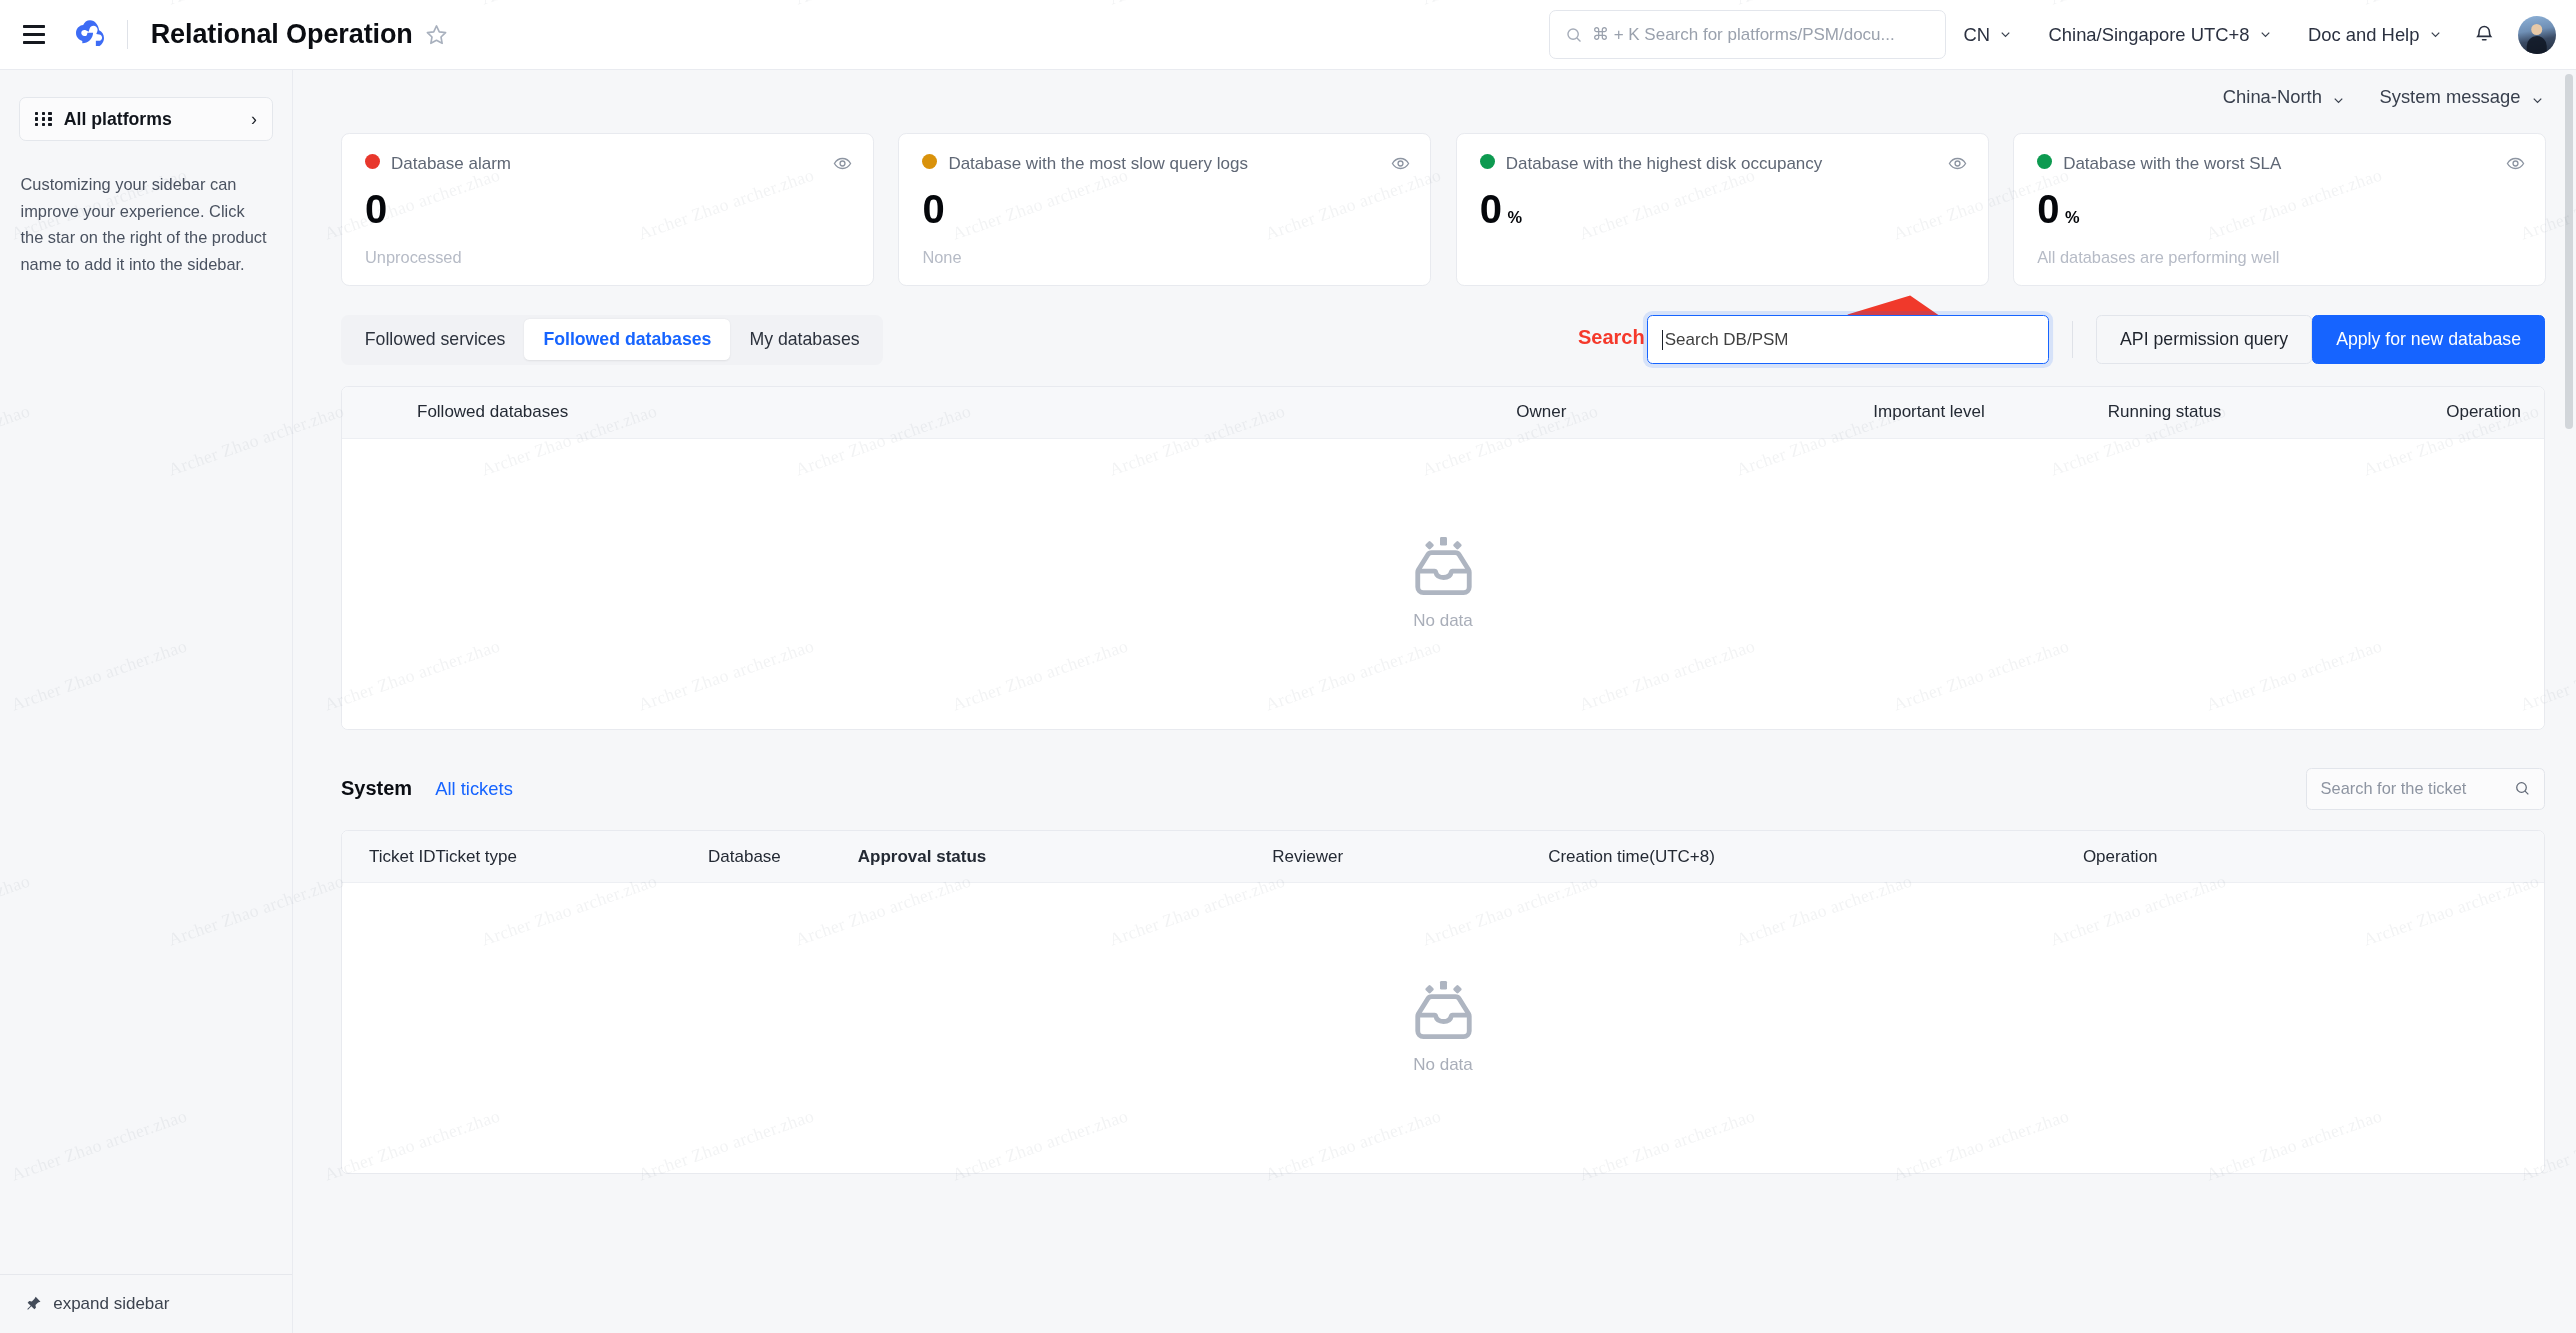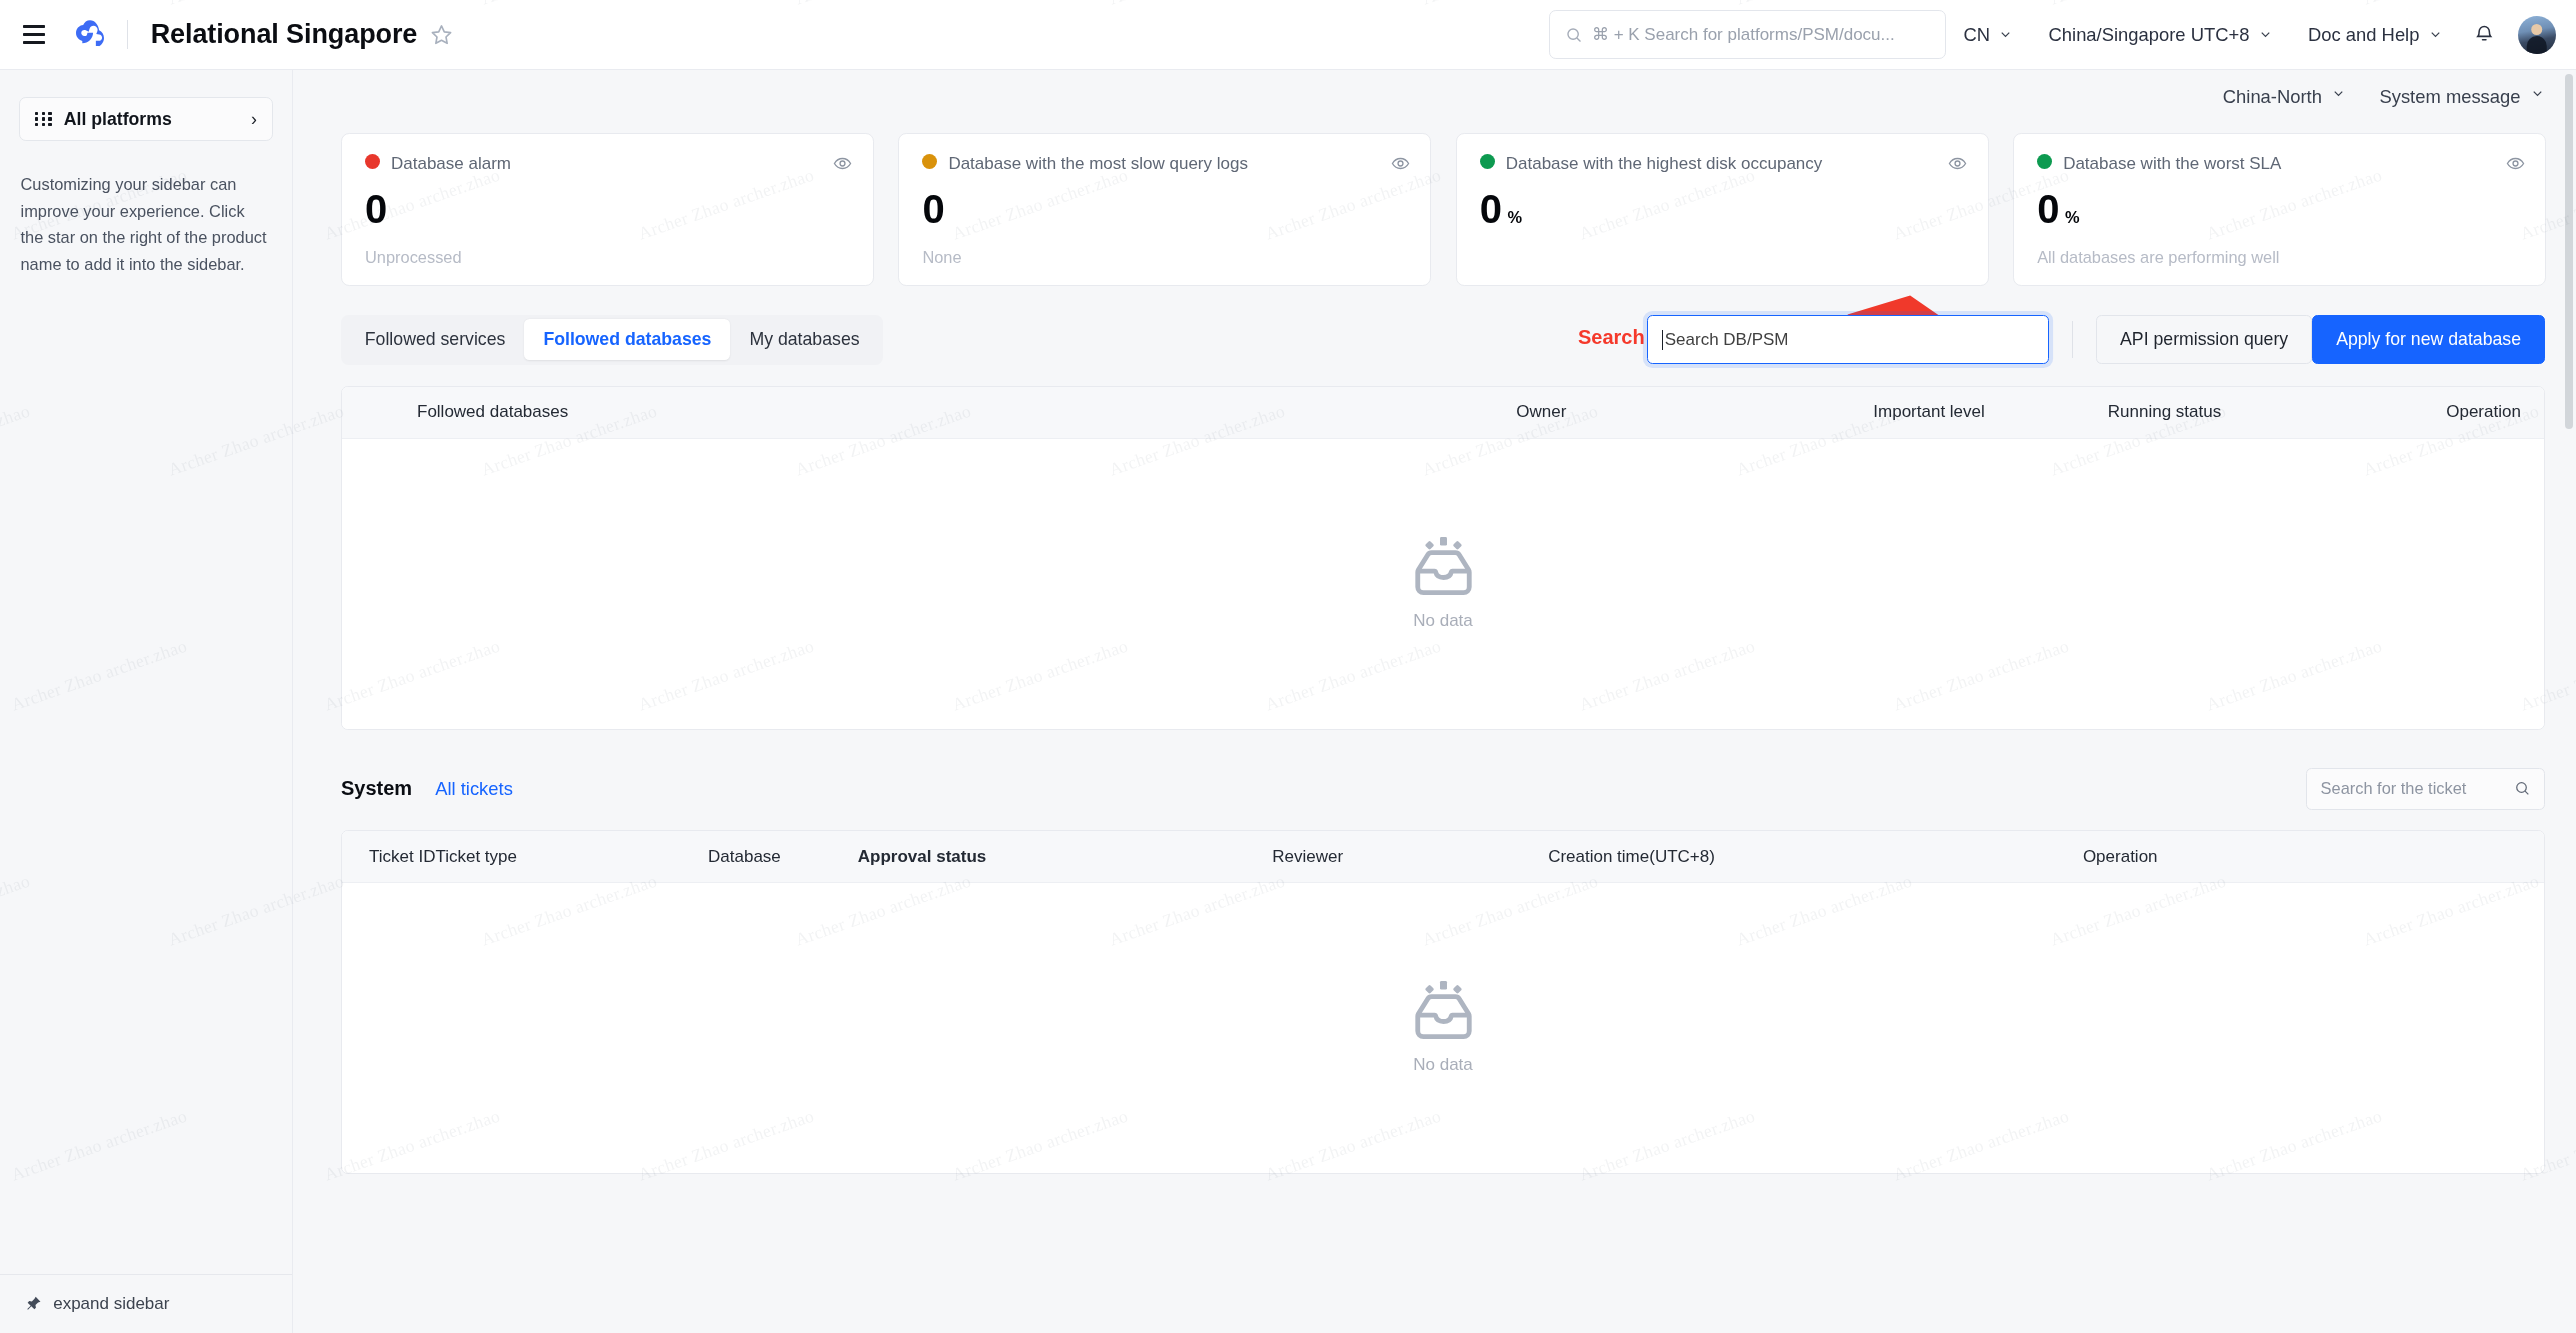--- a/index.html
+++ b/index.html
@@ -134,21 +134,21 @@
     width: 2283px; height: 1263px;
     background: #f6f7f9;
     overflow: hidden;
   }
   .main-inner { position: relative; width: 2283px; padding: 0 0 0 0; }
 
   .region-row {
     height: 53px; display: flex; align-items: center; justify-content: flex-end;
     padding-right: 31px; gap: 33px;
   }
-  .region-item { display:flex; align-items:flex-start; gap:9.5px; font-size: 18.4px; color: #39404e; cursor:pointer; }
+  .region-item { display:flex; align-items:flex-end; gap:9.5px; font-size: 18.4px; color: #39404e; cursor:pointer; }
 
   
   .cards {
     display: flex; gap: 24.5px; padding: 9.5px 30px 0 48px;
   }
   .card {
     flex: 1 1 0; height: 153px;
     background: #fff; border: 0.7px solid #e8eaef; border-radius: 8.2px;
     padding: 20.5px 23px 0 23px; position: relative;
   }
@@ -256,21 +256,21 @@
 
   <div class="brand-logo">
     <svg width="42" height="42" viewBox="0 0 48 48" aria-hidden="true">
       <path d="M24 7c-3.6 0-6.6 2.3-7.8 5.5C11.4 13 8 16.9 8 21.7 8 27 12.3 31 17.5 31h3.2v-6h-3.2c-1.9 0-3.5-1.5-3.5-3.3 0-1.9 1.6-3.4 3.5-3.4.6 0 1.2.2 1.7.4l3.3 1.7 1-3.5c.6-2 2.4-3.4 4.5-3.4 2.6 0 4.7 2.1 4.7 4.6 0 .6-.1 1.2-.3 1.7l-1.2 3.1 3.3.4c1.9.2 3.3 1.8 3.3 3.7 0 2-1.7 3.7-3.8 3.7h-3.3v6h3.3C35.6 37 40 32.7 40 27.3c0-3.9-2.3-7.2-5.6-8.7C34.1 12.8 29.6 7 24 7z" fill="#3d6cf5"></path>
       <path d="M21 21.5c0 3.1-2.6 5.6-5.8 5.6v6.4c6.8 0 12.3-5.4 12.3-12h-6.5z" fill="#3d6cf5"></path>
     </svg>
   </div>
 
   <div class="vdivider"></div>
 
-  <div class="app-title">Relational Singapore</div>
+  <div class="app-title">Relational Operation</div>
 
   <div class="star-icon">
     <svg width="23" height="23" viewBox="0 0 24 24" fill="none" stroke="#a8b0bd" stroke-width="1.7" stroke-linejoin="round">
       <polygon points="12,3 14.9,9.2 21.5,10 16.7,14.6 17.9,21.2 12,18 6.1,21.2 7.3,14.6 2.5,10 9.1,9.2"></polygon>
     </svg>
   </div>
 
   <div class="topbar-right">
     <div class="global-search">
       <svg width="17.7" height="17.7" viewBox="0 0 24 24" fill="none" stroke="#a5acb8" stroke-width="1.9">

